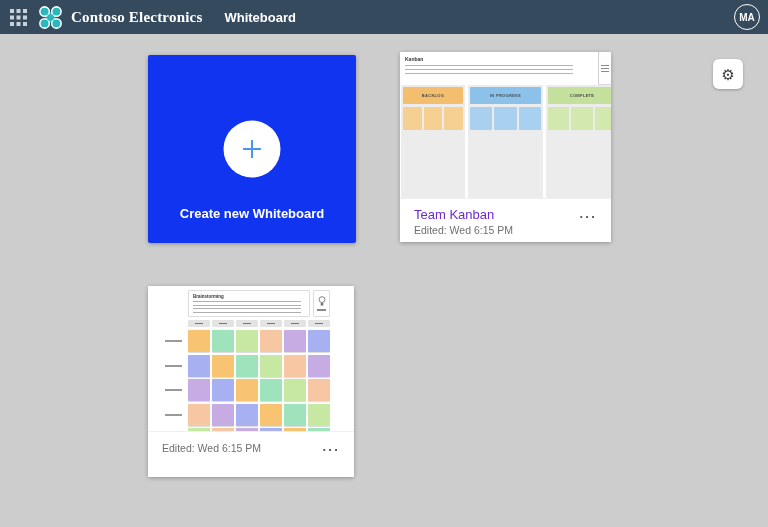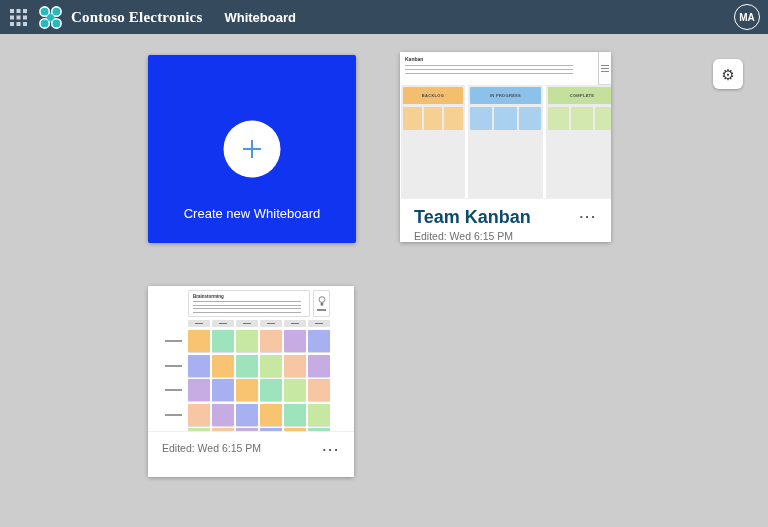--- a/index.html
+++ b/index.html
@@ -51,41 +51,41 @@
     box-shadow: 0 1px 4px rgba(0,0,0,0.3);
     cursor: pointer;
   }
   .create-circle {
     position: absolute; left: 50%; top: 94px; transform: translate(-50%,-50%);
     width: 57px; height: 57px; border-radius: 50%; background: #ffffff;
     display: flex; align-items: center; justify-content: center;
   }
   .create-label {
     position: absolute; left: 0; right: 0; bottom: 22px;
-    text-align: center; color: #ffffff; font-size: 13px; font-weight: 400;
+    text-align: center; color: #ffffff; font-size: 13px; font-weight: 700;
   }
 
   
   .board-card {
     position: absolute; background: #ffffff; border-radius: 2px;
     box-shadow: 0 1px 4px rgba(0,0,0,0.3);
     cursor: pointer;
   }
   .board-card.kanban { left: 400px; top: 52px; width: 211px; height: 190px; }
   .board-card.brainstorm { left: 148px; top: 286px; width: 206px; height: 191px; }
   .thumb { position: relative; overflow: hidden; background: #ffffff; }
   .kanban .thumb { width: 211px; height: 146px; }
   .brainstorm .thumb { width: 206px; height: 145px; }
   .card-footer {
     position: relative; background: #ffffff; border-top: 1px solid #f0f0f0;
     padding: 8px 14px 0 14px;
   }
   .kanban .card-footer { height: 44px; }
   .brainstorm .card-footer { height: 46px; }
-  .board-title { font-size: 18px; font-weight: 700; color: #0c4a6e; }
+  .board-title { font-size: 13px; font-weight: 400; color: #6d28d9; }
   .board-edited { font-size: 10.5px; color: #6f6f6f; margin-top: 2px; }
   .more-dots {
     position: absolute; right: 14px; top: 10px;
     font-size: 13px; font-weight: 700; color: #555;
     letter-spacing: 1.5px; cursor: pointer;
   }
 
   
   .kb-heading {
     position: absolute; left: 5px; top: 4px;

